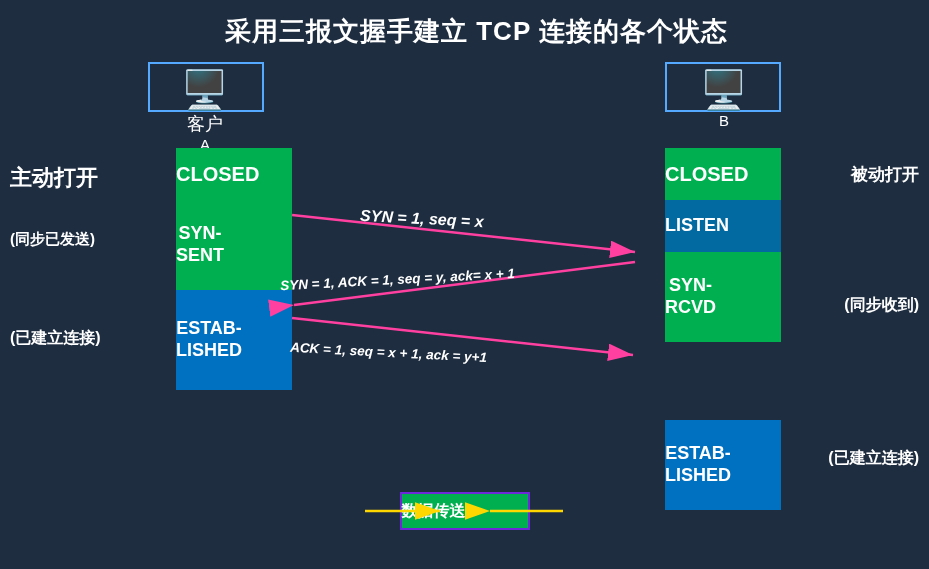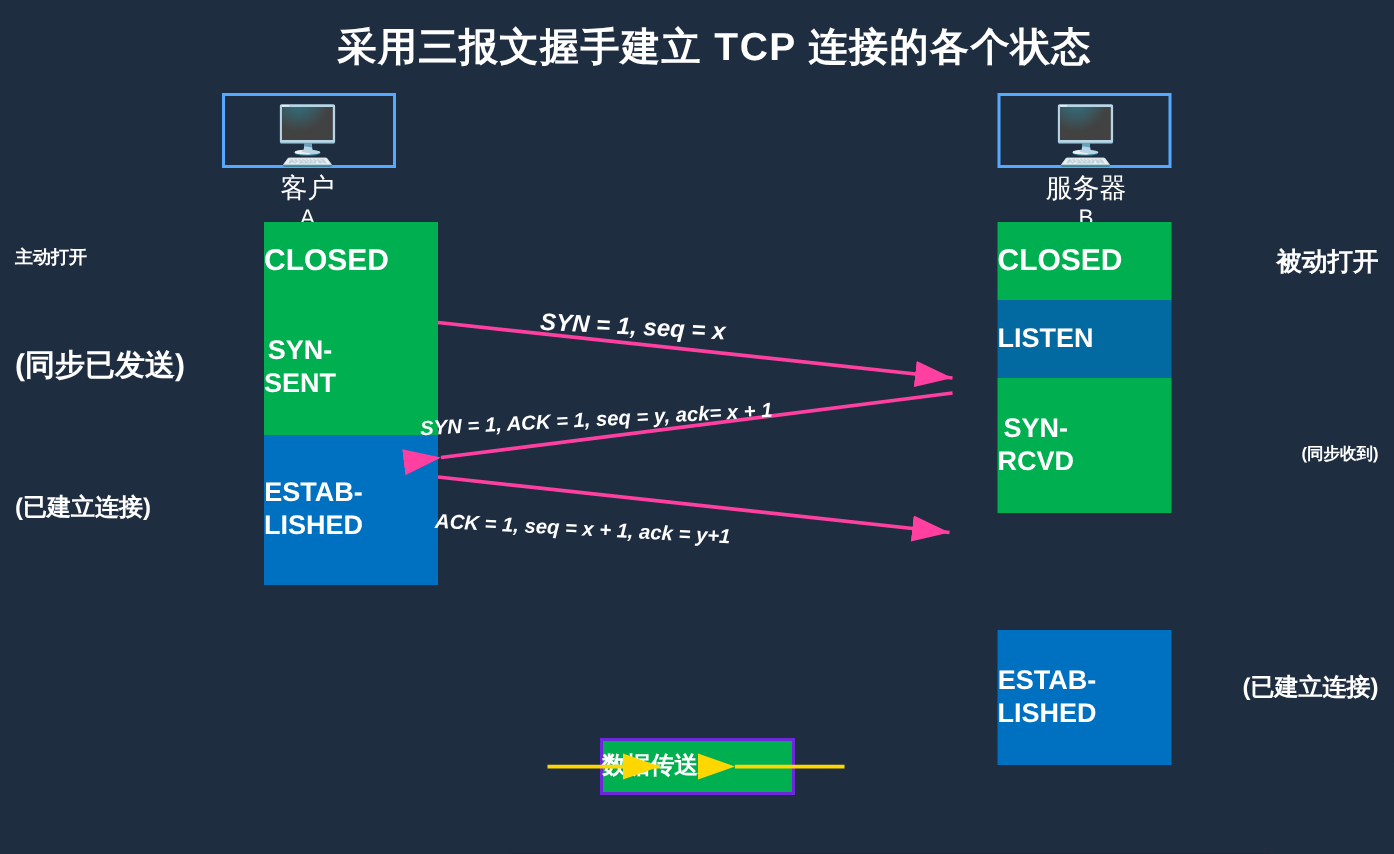--- a/index.html
+++ b/index.html
@@ -135,21 +135,20 @@
   <div class="server-frame"></div>
 
   <div class="client-area">
     <span class="computer-icon">🖥️</span>
     <div class="side-label">客户</div>
     <div class="side-sublabel">A</div>
   </div>
 
   <div class="server-area">
     <span class="computer-icon">🖥️</span>
-    <div class="side-label">服务器</div>
     <div class="side-sublabel">B</div>
   </div>
 
   <div class="state-box" style="background:#00b050; left:176px; top:148px; width:116px; height:52px; font-size:20px; font-weight:900;">
     <span>CLOSED</span>
   </div>
 
   <div class="state-box" style="background:#00b050; right:148px; top:148px; width:116px; height:52px; font-size:20px; font-weight:900;">
     <span>CLOSED</span>
   </div>
@@ -175,26 +174,26 @@
 
   <div class="state-box" style="background:#0070c0; right:148px; top:420px; width:116px; height:90px; font-size:18px; font-weight:900;">
     <span style="white-space:pre-line;">ESTAB-
 LISHED</span>
   </div>
 
   <div class="state-box" style="background:#00b050; left:50%; transform:translateX(-50%); top:492px; width:130px; height:38px; font-size:16px; font-weight:900; border:2px solid #6d28d9;">
     <span>数据传送</span>
   </div>
 
-  <div class="left-label" style="top:163px; font-size:12px;">主动打开</div>
-  <div class="left-label" style="top:230px; font-size:20px;">(同步已发送)</div>
+  <div class="left-label" style="top:163px; font-size:22px;">主动打开</div>
+  <div class="left-label" style="top:230px; font-size:15px;">(同步已发送)</div>
   <div class="left-label" style="top:328px; font-size:16px;">(已建立连接)</div>
 
   <div class="right-label" style="top:163px; font-size:17px;margin-left:20px;">被动打开</div>
-  <div class="right-label" style="top:295px; font-size:11px;">(同步收到)</div>
+  <div class="right-label" style="top:295px; font-size:16px;">(同步收到)</div>
   <div class="right-label" style="top:448px; font-size:16px;">(已建立连接)</div>
 
   <svg class="svg-layer" xmlns="http://www.w3.org/2000/svg">
     <defs>
 
       <marker id="arrow-pink" markerWidth="10" markerHeight="7" refX="10" refY="3.5" orient="auto">
         <polygon points="0 0, 10 3.5, 0 7" fill="#ff40a0"></polygon>
       </marker>
 
       <marker id="arrow-pink-left" markerWidth="10" markerHeight="7" refX="0" refY="3.5" orient="auto">

